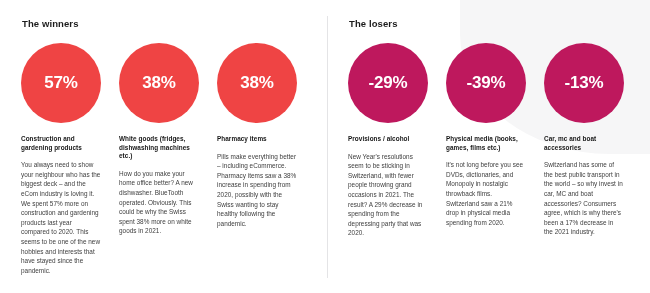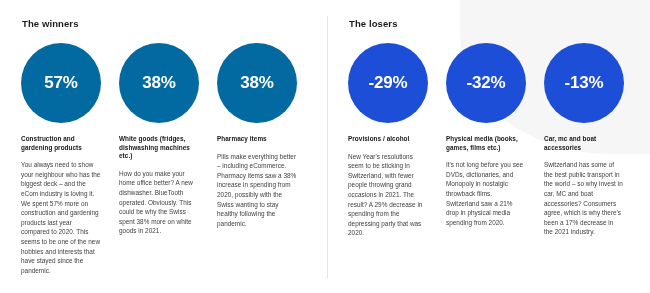--- a/index.html
+++ b/index.html
@@ -101,25 +101,25 @@
     display: flex;
     align-items: center;
     justify-content: center;
     color: #ffffff;
     font-size: 17px;
     font-weight: bold;
     letter-spacing: -0.2px;
   }
 
   .bubble-teal {
-    background: #0369a1;
+    background: #ef4444;
   }
 
   .bubble-blue {
-    background: #1d4ed8;
+    background: #be185d;
   }
 
   .card-heading {
     margin-top: 12px;
     font-size: 6.4px;
     line-height: 8.6px;
     font-weight: bold;
     color: #161616;
     letter-spacing: 0.05px;
   }
@@ -173,21 +173,21 @@
 
       <div class="cards">
 
         <div class="card">
           <div class="bubble bubble-blue">-29%</div>
           <div class="card-heading">Provisions / alcohol</div>
           <div class="card-body">New Year's resolutions seem to be sticking in Switzerland, with fewer people throwing grand occasions in 2021. The result? A 29% decrease in spending from the depressing party that was 2020.</div>
         </div>
 
         <div class="card">
-          <div class="bubble bubble-blue">-32%</div>
+          <div class="bubble bubble-blue">-39%</div>
           <div class="card-heading">Physical media (books, games, films etc.)</div>
           <div class="card-body">It's not long before you see DVDs, dictionaries, and Monopoly in nostalgic throwback films. Switzerland saw a 21% drop in physical media spending from 2020.</div>
         </div>
 
         <div class="card">
           <div class="bubble bubble-blue">-13%</div>
           <div class="card-heading">Car, mc and boat accessories</div>
           <div class="card-body">Switzerland has some of the best public transport in the world – so why invest in car, MC and boat accessories? Consumers agree, which is why there's been a 17% decrease in the 2021 industry.</div>
         </div>
 

